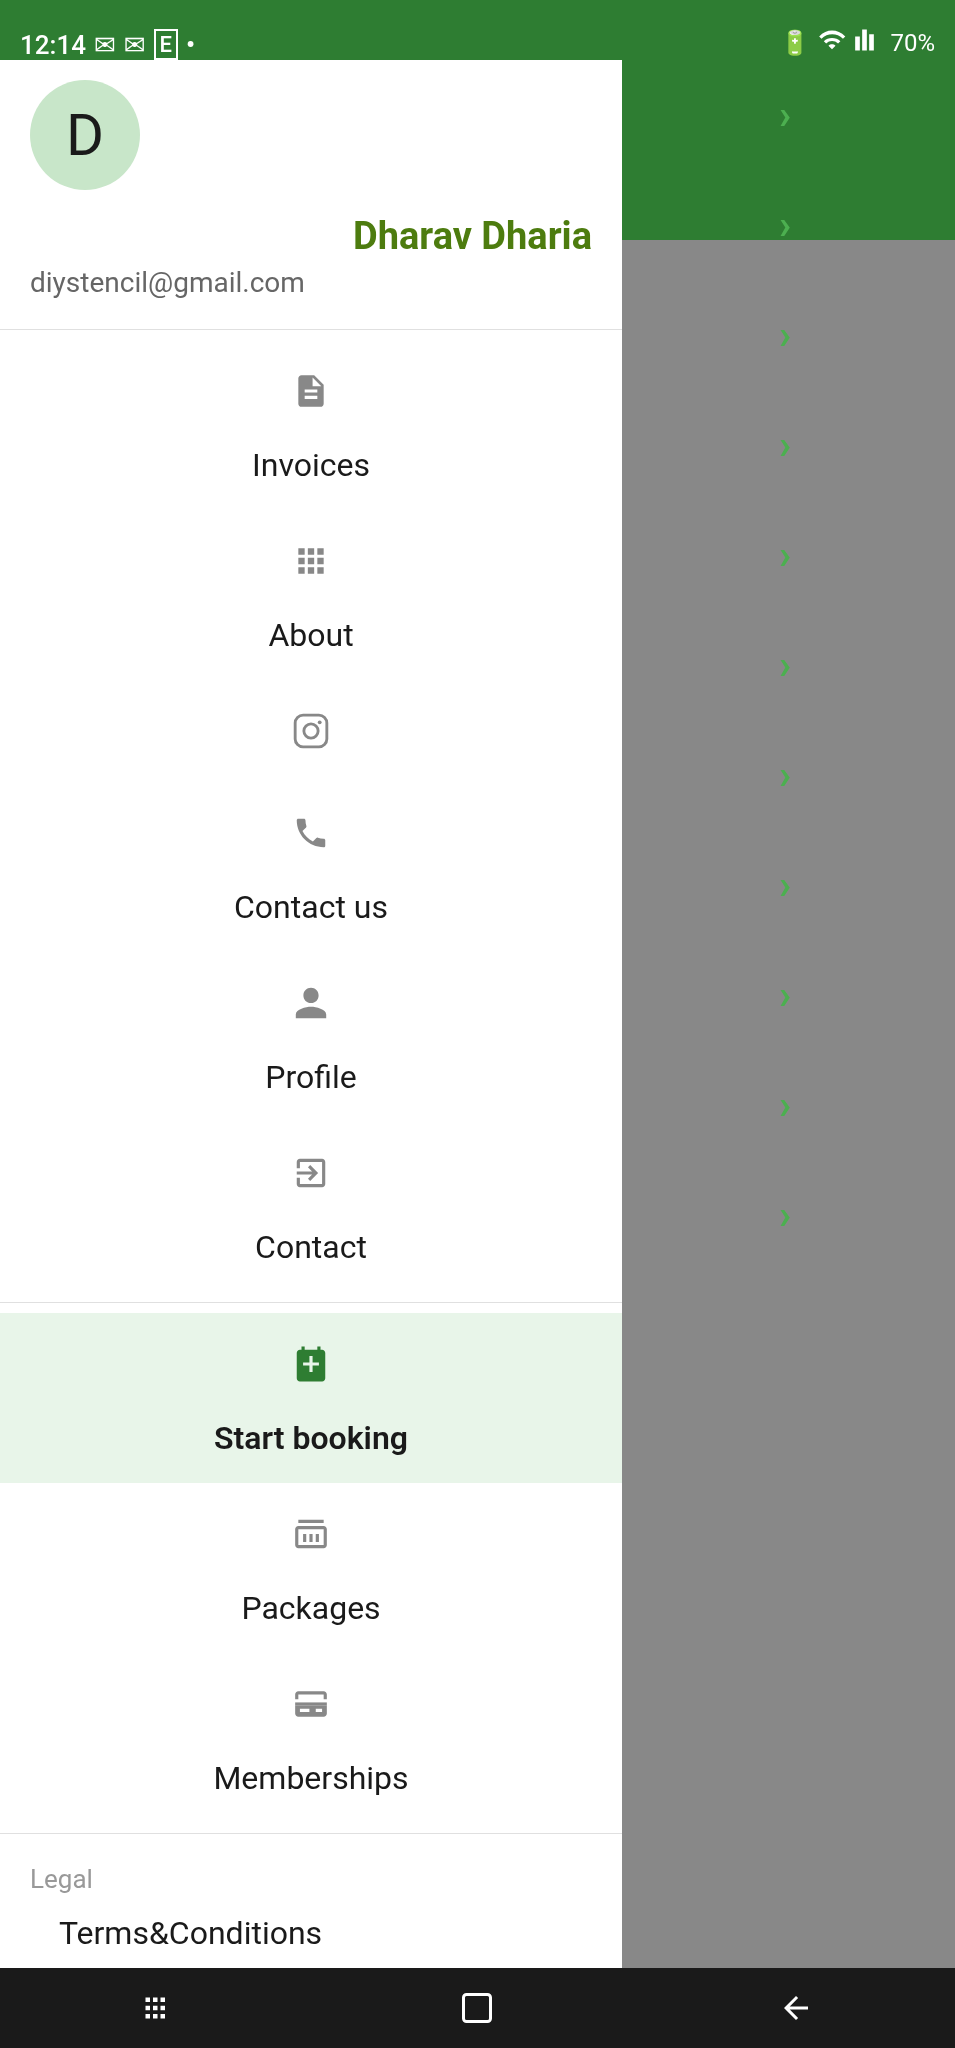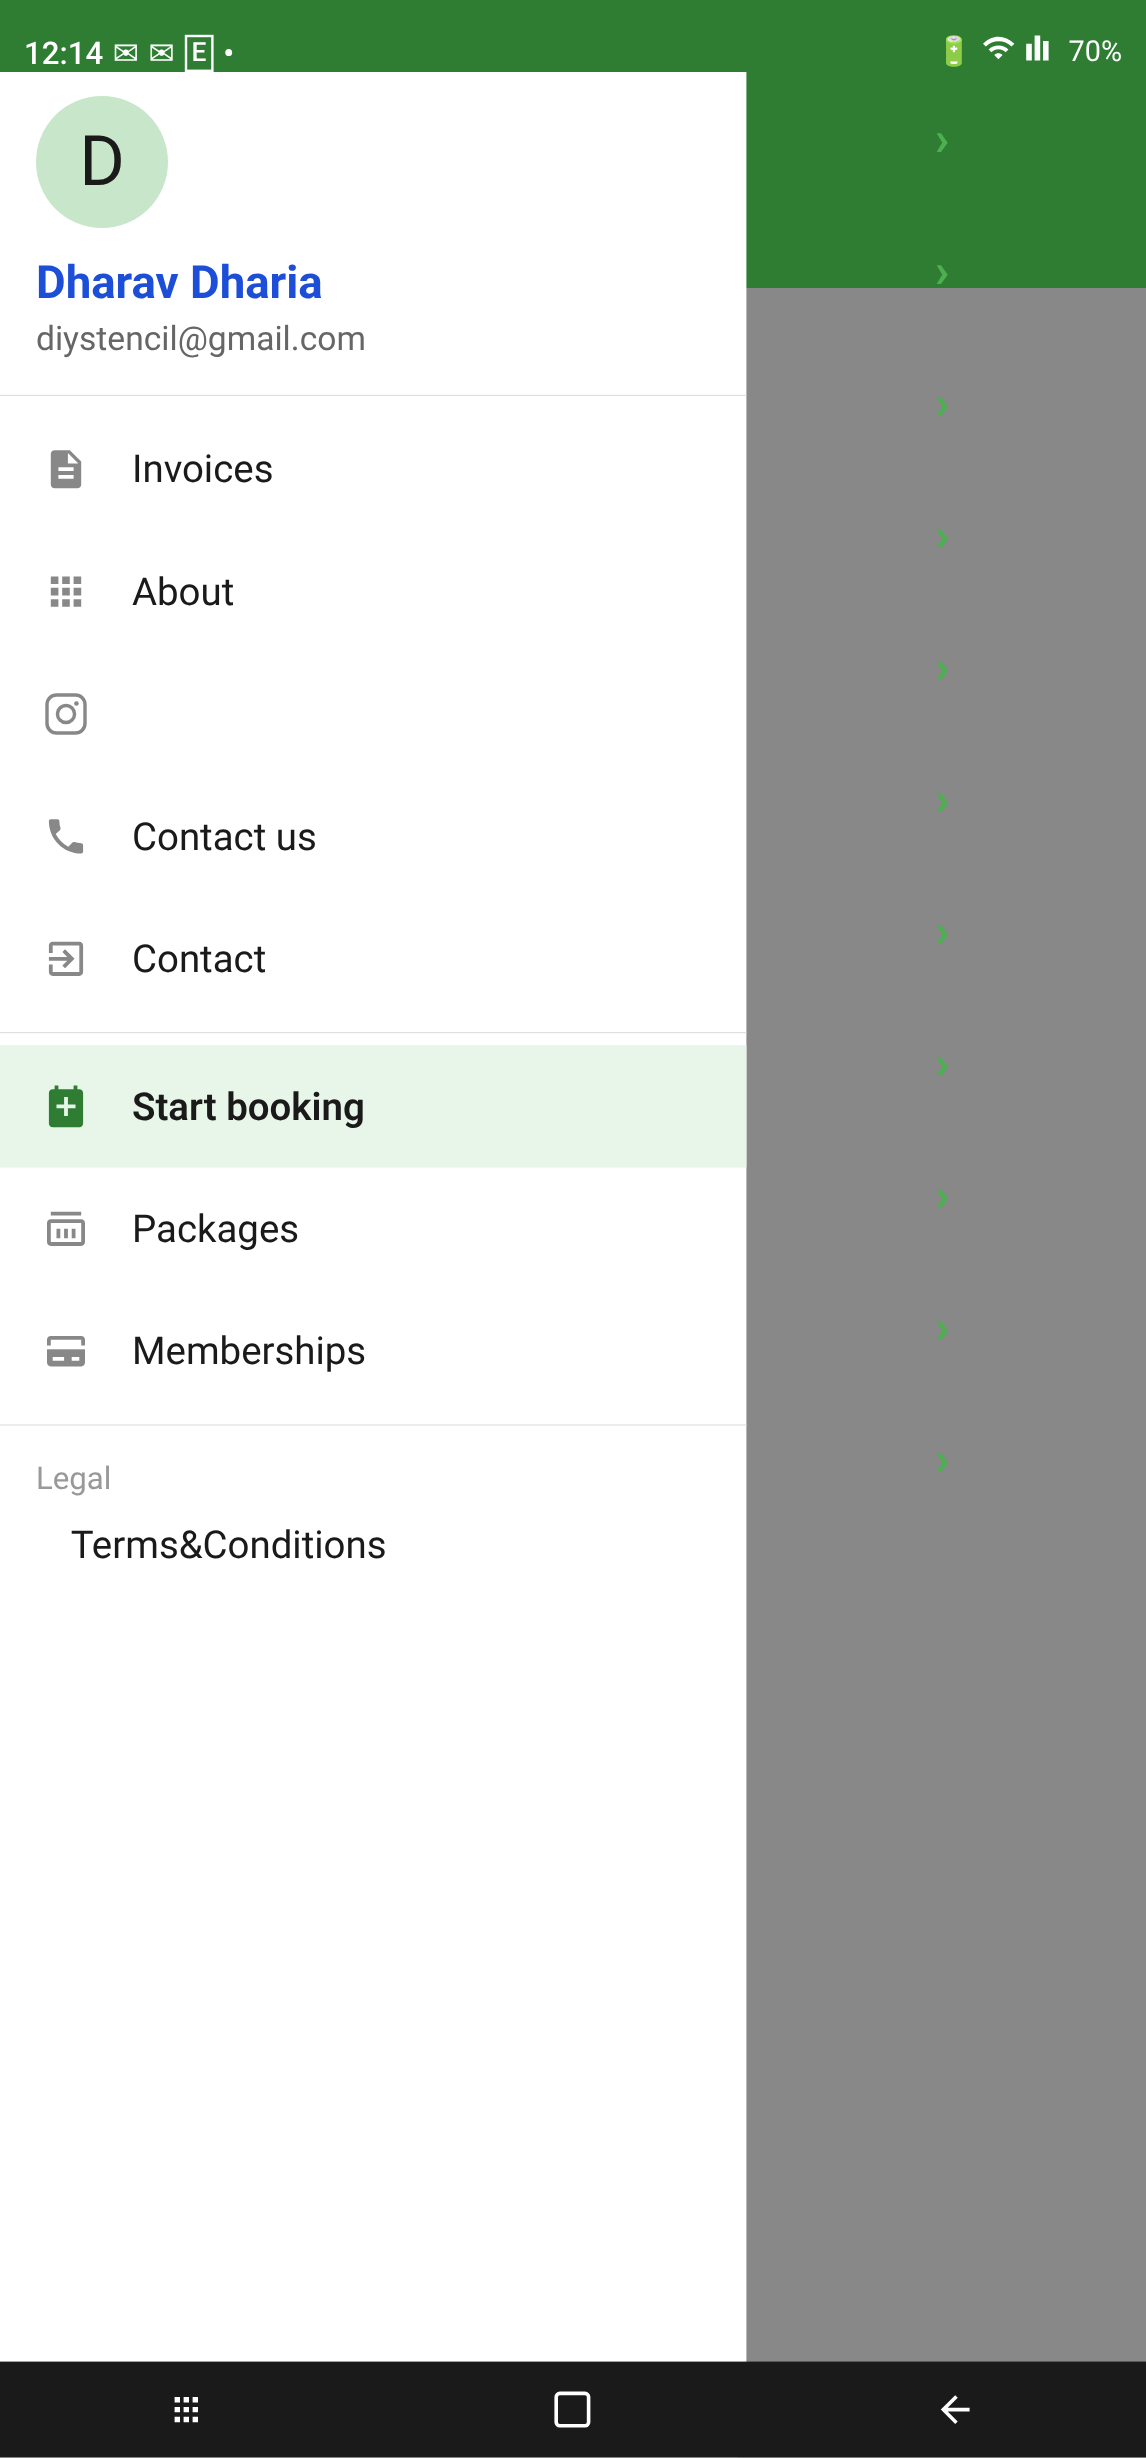--- a/index.html
+++ b/index.html
@@ -112,41 +112,43 @@
 
     .avatar-letter {
       font-size: 58px;
       font-weight: 400;
       color: #1a1a1a;
     }
 
     .user-name {
       font-size: 38px;
       font-weight: 700;
-      color: #1d4ed8;
+      color: #4d7c0f;
       margin-bottom: 8px;
+      text-align: right;
     }
 
     .user-email {
       font-size: 28px;
       color: #666;
     }
 
     
     .menu-section {
       border-bottom: 1px solid #e0e0e0;
       padding: 10px 0;
     }
 
     .menu-item {
       display: flex;
       align-items: center;
       padding: 26px 30px;
       cursor: pointer;
       gap: 30px;
+      flex-direction: column;
     }
 
     .menu-item.active {
       background: #e8f5e9;
       align-items: center;
     }
 
     .menu-icon {
       width: 50px;
       height: 50px;
@@ -307,20 +309,28 @@
 
     <div class="menu-item">
       <div class="menu-icon">
         <svg class="icon-svg" viewBox="0 0 24 24" fill="#888">
           <path d="M6.6 10.8c1.4 2.8 3.8 5.1 6.6 6.6l2.2-2.2c.3-.3.7-.4 1-.2 1.1.4 2.3.6 3.6.6.6 0 1 .4 1 1V20c0 .6-.4 1-1 1-9.4 0-17-7.6-17-17 0-.6.4-1 1-1h3.5c.6 0 1 .4 1 1 0 1.3.2 2.5.6 3.6.1.3 0 .7-.2 1l-2.3 2.2z"></path>
         </svg>
       </div>
       <span class="menu-label">Contact us</span>
     </div>
 
+    <div class="menu-item">
+      <div class="menu-icon">
+        <svg class="icon-svg" viewBox="0 0 24 24" fill="#888">
+          <path d="M12 12c2.7 0 4.8-2.1 4.8-4.8S14.7 2.4 12 2.4 7.2 4.5 7.2 7.2 9.3 12 12 12zm0 2.4c-3.2 0-9.6 1.6-9.6 4.8v2.4h19.2v-2.4c0-3.2-6.4-4.8-9.6-4.8z"></path>
+        </svg>
+      </div>
+      <span class="menu-label">Profile</span>
+    </div>
 
     <div class="menu-item">
       <div class="menu-icon">
         <svg class="icon-svg" viewBox="0 0 24 24" fill="#888">
           <path d="M10.09 15.59L11.5 17l5-5-5-5-1.41 1.41L12.67 11H3v2h9.67l-2.58 2.59zM19 3H5c-1.11 0-2 .9-2 2v4h2V5h14v14H5v-4H3v4c0 1.1.89 2 2 2h14c1.1 0 2-.9 2-2V5c0-1.1-.9-2-2-2z"></path>
         </svg>
       </div>
       <span class="menu-label">Contact</span>
     </div>
 

